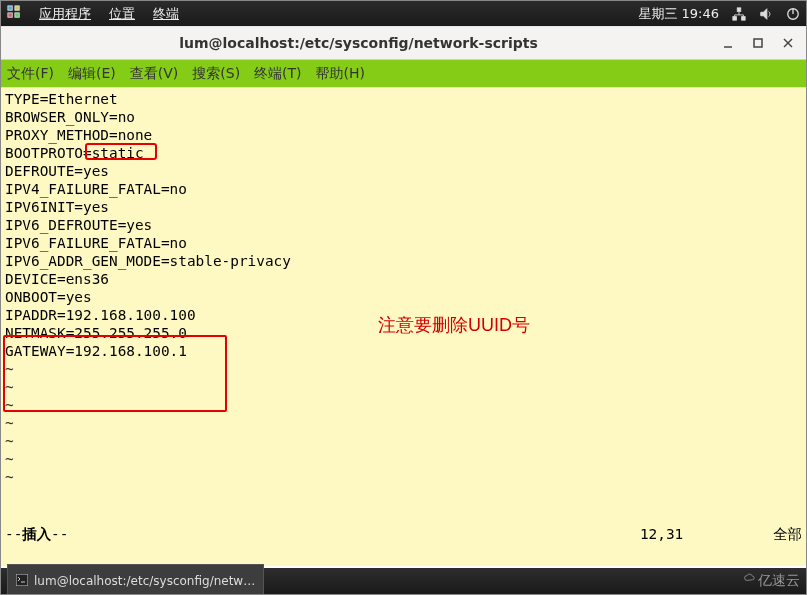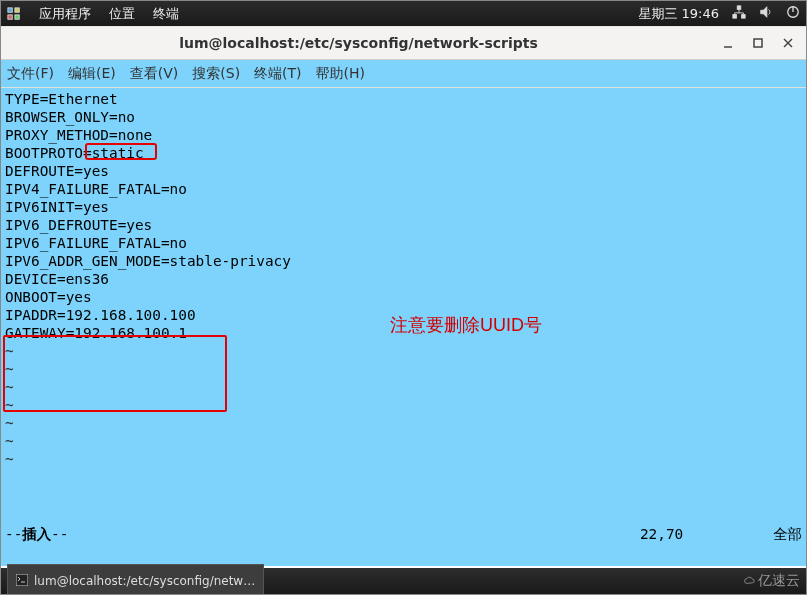--- a/index.html
+++ b/index.html
@@ -7,44 +7,44 @@
   width: 807px; height: 595px;
   font-family: "DejaVu Sans", "WenQuanYi Micro Hei", sans-serif;
   font-size: 13px; background: #fff; overflow: hidden; position: relative;
   border: 1px solid #888;
 }
 
 .sysbar {
   height: 25px; background: linear-gradient(#2b2b2b,#1a1a1a); color: #eee;
   display: flex; align-items: center; padding: 0 6px; font-size: 13px;
 }
-.sysbar .left { display: flex; align-items: center; gap: 18px; }
+.sysbar .left { display: flex; gap: 18px; text-decoration: underline; }
 .sysbar .spacer { flex: 1; }
-.sysbar .right { display: flex; gap: 13px; }
+.sysbar .right { display: flex; align-items: center; gap: 13px; }
 .sysbar .icn { width: 14px; height: 14px; display: inline-flex; }
 .sysbar svg { width: 14px; height: 14px; fill: #ddd; stroke: #ddd; }
 
 .titlebar {
   height: 34px; background: #f4f3f2; border-top: 1px solid #e5e5e5;
   display: flex; align-items: center; padding: 4px 8px;
   border-bottom: 1px solid #d0cfce;
 }
 .titlebar .title { flex: 1; text-align: center; font-weight: bold; font-size: 14px; color: #333;}
 .titlebar .winbtn { width: 20px; height: 20px; display:flex; align-items:center; justify-content:center; margin-left: 10px;}
 .titlebar svg { width: 12px; height: 12px; stroke: #444; fill: none; stroke-width: 1.5;}
 
 .menubar {
-  height: 28px; background: #7dd3fc; border-bottom: 1px solid #e0e0e0;
+  height: 28px; background: #84cc16; border-bottom: 1px solid #e0e0e0;
   display: flex; align-items: center; padding: 0 6px; gap: 14px;
   font-size: 14px; color: #333;
 }
 .menubar .mi { cursor: default; }
 
 .term {
-  position: relative; background: #7dd3fc; padding: 2px 0 0 4px;
+  position: relative; background: #fef9c3; padding: 2px 0 0 4px;
   font-family: "DejaVu Sans Mono","Consolas",monospace;
   font-size: 14.4px; line-height: 18px; color: #000;
   height: 478px; overflow: hidden;
 }
 .term-inner { position: relative; }
 .cfg-line { white-space: pre; }
 .tilde { color: #333; }
 
 .redbox1 { position: absolute; border: 2px solid #e60000; }
 .annot { position: absolute; color: #d40000; font-family: "Microsoft YaHei","WenQuanYi Micro Hei",sans-serif; font-size: 18px; font-weight: 500;}
@@ -61,21 +61,21 @@
   position: absolute; left: 0; right: 0; bottom: 0; height: 26px;
   background: linear-gradient(#2d2d2d,#1a1a1a); color: #ddd;
   display: flex; align-items: center; padding: 0 6px; font-size: 12px;
 }
 .taskbar .tbtn {
   display: flex; align-items: center; gap: 6px;
   background: #3d3d3d; border: 1px solid #555; border-radius: 0;
   padding: 16px 8px; height: 20px; max-width: 270px;
 }
 .taskbar .tbtn span { white-space: nowrap; overflow: hidden; text-overflow: ellipsis; }
-.taskbar .wm { margin-left: auto; display:flex; align-items:flex-end; gap:2px; color:#999;}
+.taskbar .wm { margin-left: auto; display:flex; align-items:flex-start; gap:2px; color:#999;}
 .taskbar svg { width: 12px; height: 12px; fill: #ccc; stroke:#ccc;}
 </style>
 </head>
 <body>
 
 <div class="sysbar">
   <div class="left">
     <span class="icn">
       <svg viewBox="0 0 16 16">
           <rect x="1" y="1" width="5" height="5" fill="#5ad"></rect>
@@ -151,40 +151,41 @@
     <div class="cfg-line">BOOTPROTO=static</div>
     <div class="cfg-line">DEFROUTE=yes</div>
     <div class="cfg-line">IPV4_FAILURE_FATAL=no</div>
     <div class="cfg-line">IPV6INIT=yes</div>
     <div class="cfg-line">IPV6_DEFROUTE=yes</div>
     <div class="cfg-line">IPV6_FAILURE_FATAL=no</div>
     <div class="cfg-line">IPV6_ADDR_GEN_MODE=stable-privacy</div>
     <div class="cfg-line">DEVICE=ens36</div>
     <div class="cfg-line">ONBOOT=yes</div>
     <div class="cfg-line">IPADDR=192.168.100.100</div>
+    <div class="cfg-line">NETMASK=255.255.255.0</div>
     <div class="cfg-line">GATEWAY=192.168.100.1</div>
     <div class="cfg-line tilde">~</div>
     <div class="cfg-line tilde">~</div>
     <div class="cfg-line tilde">~</div>
     <div class="cfg-line tilde">~</div>
     <div class="cfg-line tilde">~</div>
     <div class="cfg-line tilde">~</div>
     <div class="cfg-line tilde">~</div>
   </div>
 
   <div class="redbox1" style="top:55px; left:84px; width:72px; height:17px; border-radius:3px;"></div>
   <div class="redbox1" style="top:247px; left:2px; width:224px; height:77px; border-radius:2px;"></div>
-  <div class="annot" style="top:228px; left:389px;">注意要删除UUID号</div>
+  <div class="annot" style="top:228px; left:377px;">注意要删除UUID号</div>
 
   <div class="vimstatus">
     <span>-- </span>
     <span class="mode">插入</span>
     <span> --</span>
     <span class="mid"></span>
-    <span style="margin-right:90px;">22,70</span>
+    <span style="margin-right:90px;">12,31</span>
     <span>全部</span>
   </div>
 </div>
 
 <div class="taskbar">
   <div class="tbtn">
     <span>
       <svg viewBox="0 0 12 12">
           <rect x="0" y="0" width="12" height="12" fill="#222"></rect>
           <path d="M2 3l2 2-2 2M5 8h4" stroke="#ccc" stroke-width="1" fill="none"></path>

